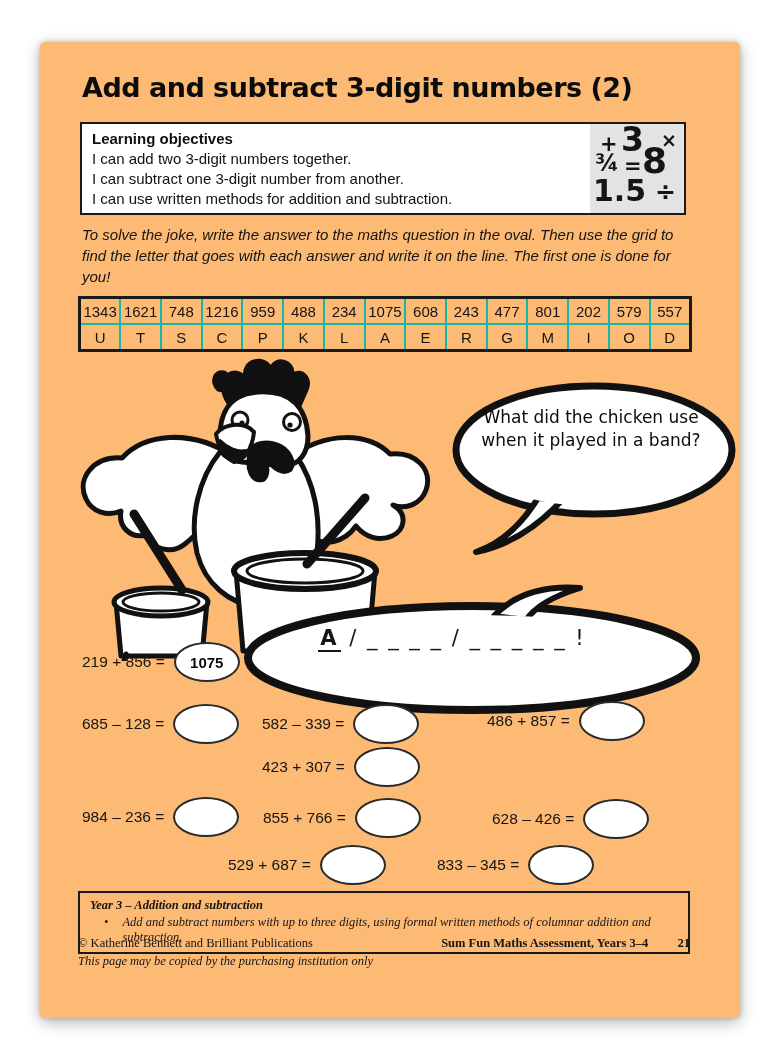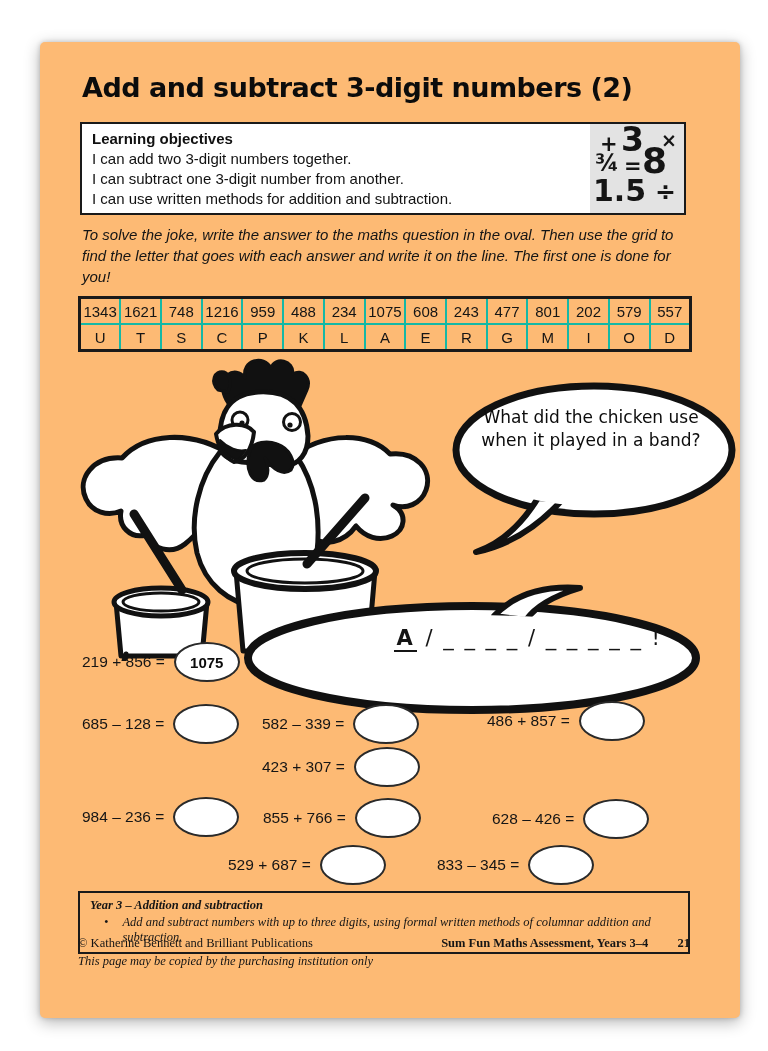--- a/index.html
+++ b/index.html
@@ -33,21 +33,21 @@
   table.grid{position:absolute;left:38px;top:254px;width:614px;border-collapse:collapse;
              table-layout:fixed;border:3px solid #1a1a1a;}
   table.grid td{border:2px solid #14b8a6;text-align:center;font-size:15px;height:24px;
                 padding:0;color:#151515;}
   
   .cartoon{position:absolute;left:28px;top:314px;}
   .q-bubble{position:absolute;left:406px;top:338px;width:300px;height:180px;}
   .q-bubble .q-text{position:absolute;left:30px;top:26px;width:230px;text-align:center;
                     font-family:"DejaVu Sans", sans-serif;font-size:17px;line-height:23px;color:#0c0c0c;}
   .a-bubble{position:absolute;left:202px;top:536px;width:465px;height:140px;}
-  .a-line{position:absolute;left:0;top:48px;width:420px;text-align:right;
+  .a-line{position:absolute;left:0;top:48px;width:420px;text-align:center;
           font-family:"DejaVu Sans", sans-serif;font-size:21px;letter-spacing:2px;color:#151515;}
   .a-line .given{border-bottom:2.5px solid #151515;padding:0 2px;font-weight:bold;}
   
   .problem{position:absolute;display:flex;align-items:center;gap:9px;height:44px;}
   .problem .expr{font-size:15.5px;color:#151515;white-space:nowrap;}
   .oval{width:66px;height:40px;border:2.5px solid #2a2a2a;border-radius:50%;
         display:flex;align-items:center;justify-content:center;box-sizing:border-box;background:#fff;}
   .oval .ans{font-weight:bold;font-size:15px;color:#0c0c0c;}
   
   .curr-box{position:absolute;left:38px;top:849px;width:612px;box-sizing:border-box;

